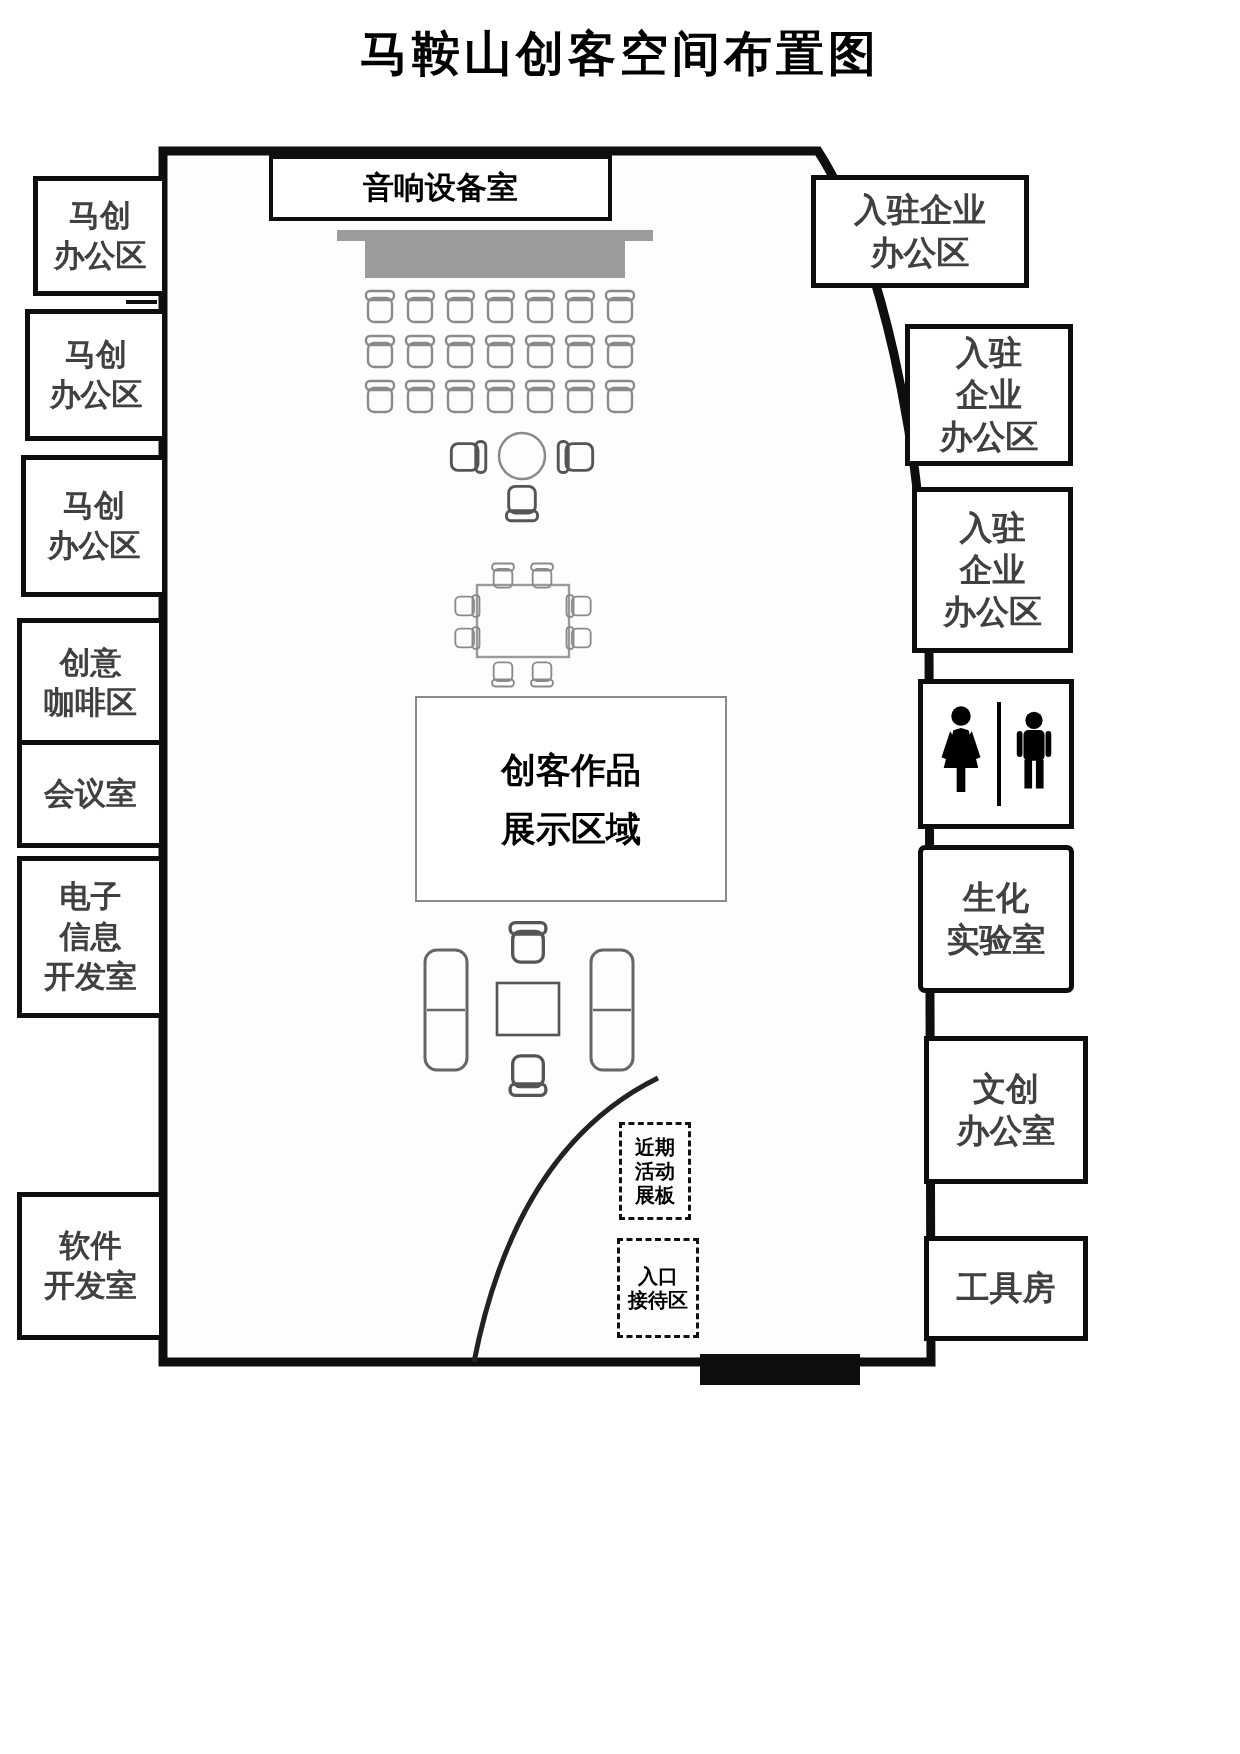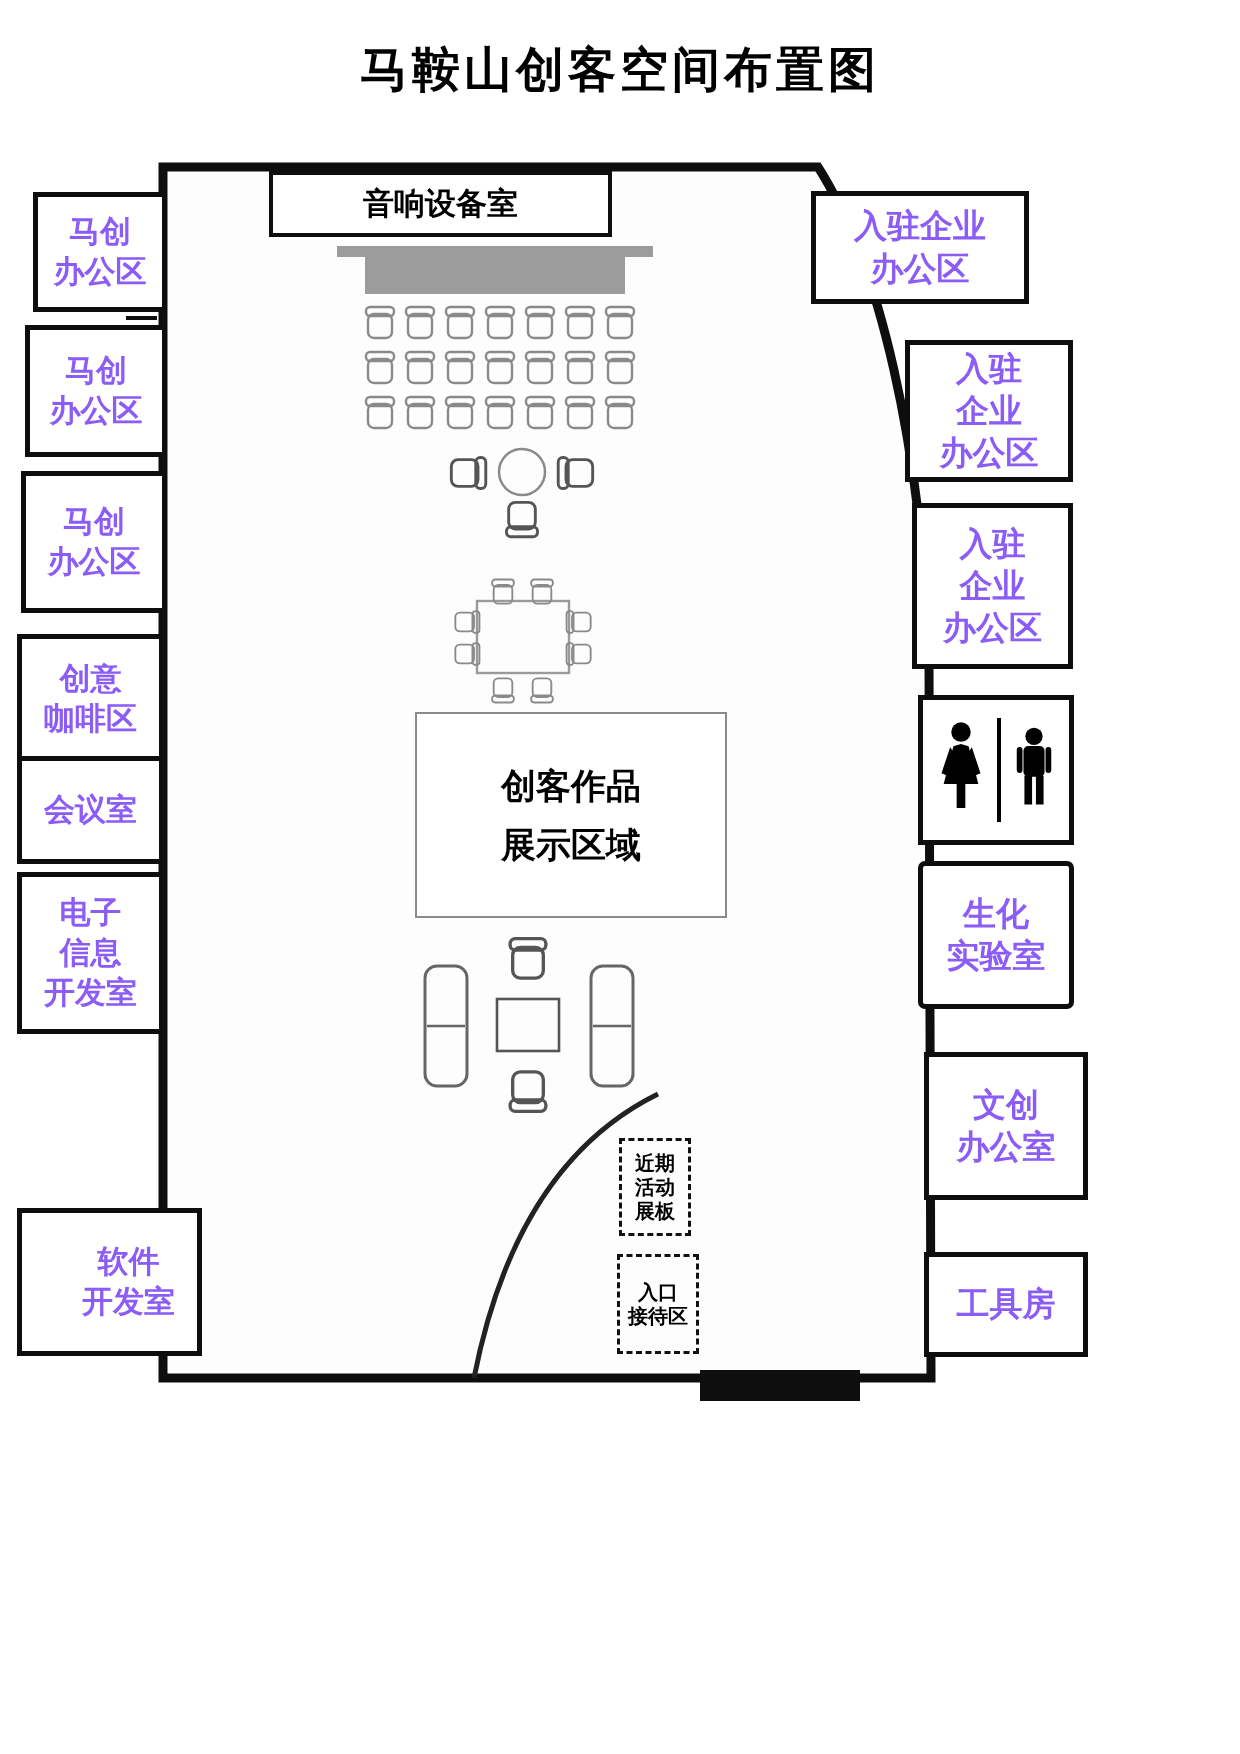--- a/index.html
+++ b/index.html
@@ -1,23 +1,23 @@
 <!DOCTYPE html>
 <html><head>
 <meta charset="utf-8">
 <style>
   html,body{margin:0;padding:0;background:#ffffff;}
   body{font-family:"Liberation Sans","DejaVu Sans",sans-serif;}
-  .canvas{position:relative;width:1240px;height:1496px;background:#ffffff;margin:16px auto;overflow:hidden;}
+  .canvas{position:relative;width:1240px;height:1496px;background:#ffffff;margin:0 auto;overflow:hidden;}
   .title{position:absolute;top:22px;left:0;width:100%;text-align:center;
          font-size:48px;font-weight:bold;letter-spacing:4px;color:#000;}
   .plan-svg{position:absolute;top:0;left:0;width:1240px;height:1754px;}
   .room{position:absolute;background:#ffffff;border:5px solid #0e0e0e;
         display:flex;align-items:center;justify-content:center;text-align:center;
-        font-weight:bold;color:#8b5cf6;white-space:pre-line;line-height:1.28;z-index:3;}
+        font-weight:bold;color:#404040;white-space:pre-line;line-height:1.28;z-index:3;}
   .room.left{font-size:31px;}
   .room.right{font-size:33px;}
   .inner-box{position:absolute;background:#ffffff;display:flex;align-items:center;justify-content:center;
         text-align:center;font-weight:bold;color:#000;white-space:pre-line;z-index:2;}
   .audio{border:4px solid #0e0e0e;font-size:31px;}
   .display-area{border:2px solid #8a8a8a;font-size:35px;line-height:1.7;}
   .dashed{border:3px dashed #111;font-size:20px;line-height:1.2;background:transparent;}
   .restroom-inner{display:flex;align-items:center;justify-content:center;gap:10px;width:100%;height:100%;}
   .rr-divider{width:4px;height:104px;background:#000;}
 </style>
@@ -125,21 +125,21 @@
   <div class="room left" style="left:25px;top:309px;width:132px;height:122px;">马创
 办公区</div>
   <div class="room left" style="left:21px;top:455px;width:136px;height:132px;">马创
 办公区</div>
   <div class="room left" style="left:17px;top:618px;width:137px;height:120px;">创意
 咖啡区</div>
   <div class="room left" style="left:17px;top:740px;width:137px;height:98px;">会议室</div>
   <div class="room left" style="left:17px;top:856px;width:137px;height:152px;">电子
 信息
 开发室</div>
-  <div class="room left" style="left:17px;top:1192px;width:137px;height:138px;padding-left:38px;">软件
+  <div class="room left" style="left:17px;top:1192px;width:137px;height:138px;">软件
 开发室</div>
 
   <div class="room right" style="left:811px;top:175px;width:208px;height:103px;">入驻企业
 办公区</div>
   <div class="room right" style="left:905px;top:324px;width:158px;height:132px;">入驻
 企业
 办公区</div>
   <div class="room right" style="left:912px;top:487px;width:151px;height:156px;">入驻
 企业
 办公区</div>

